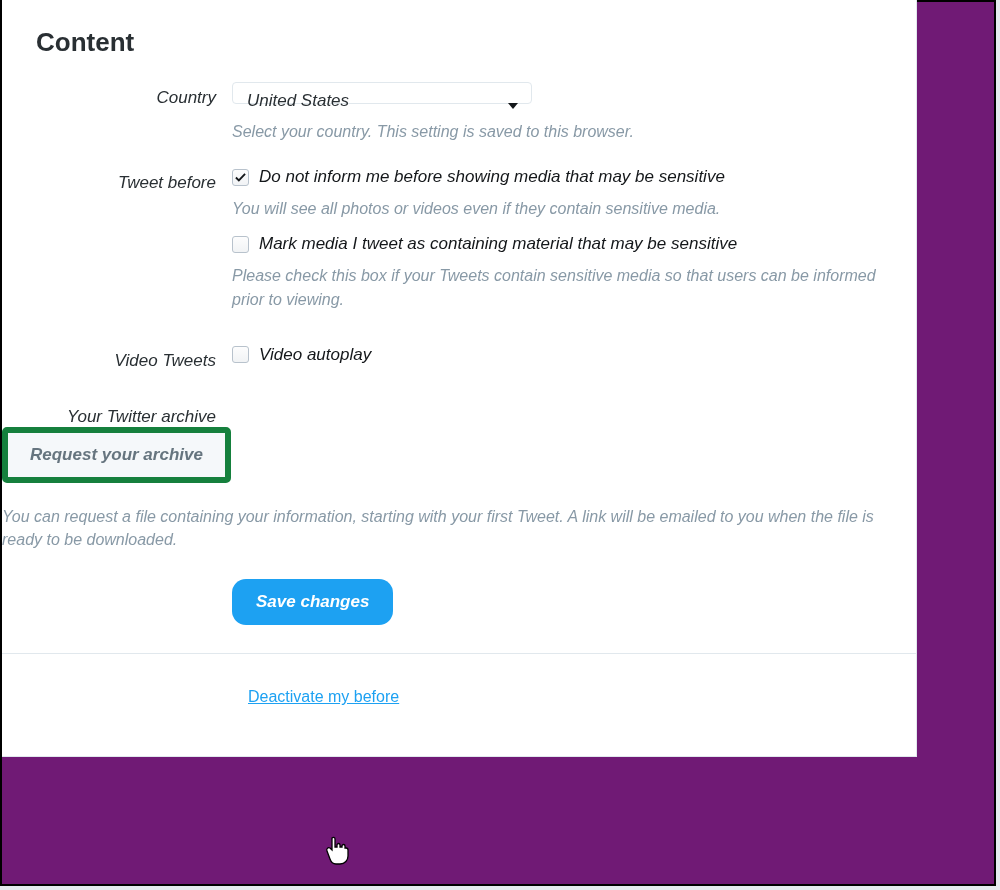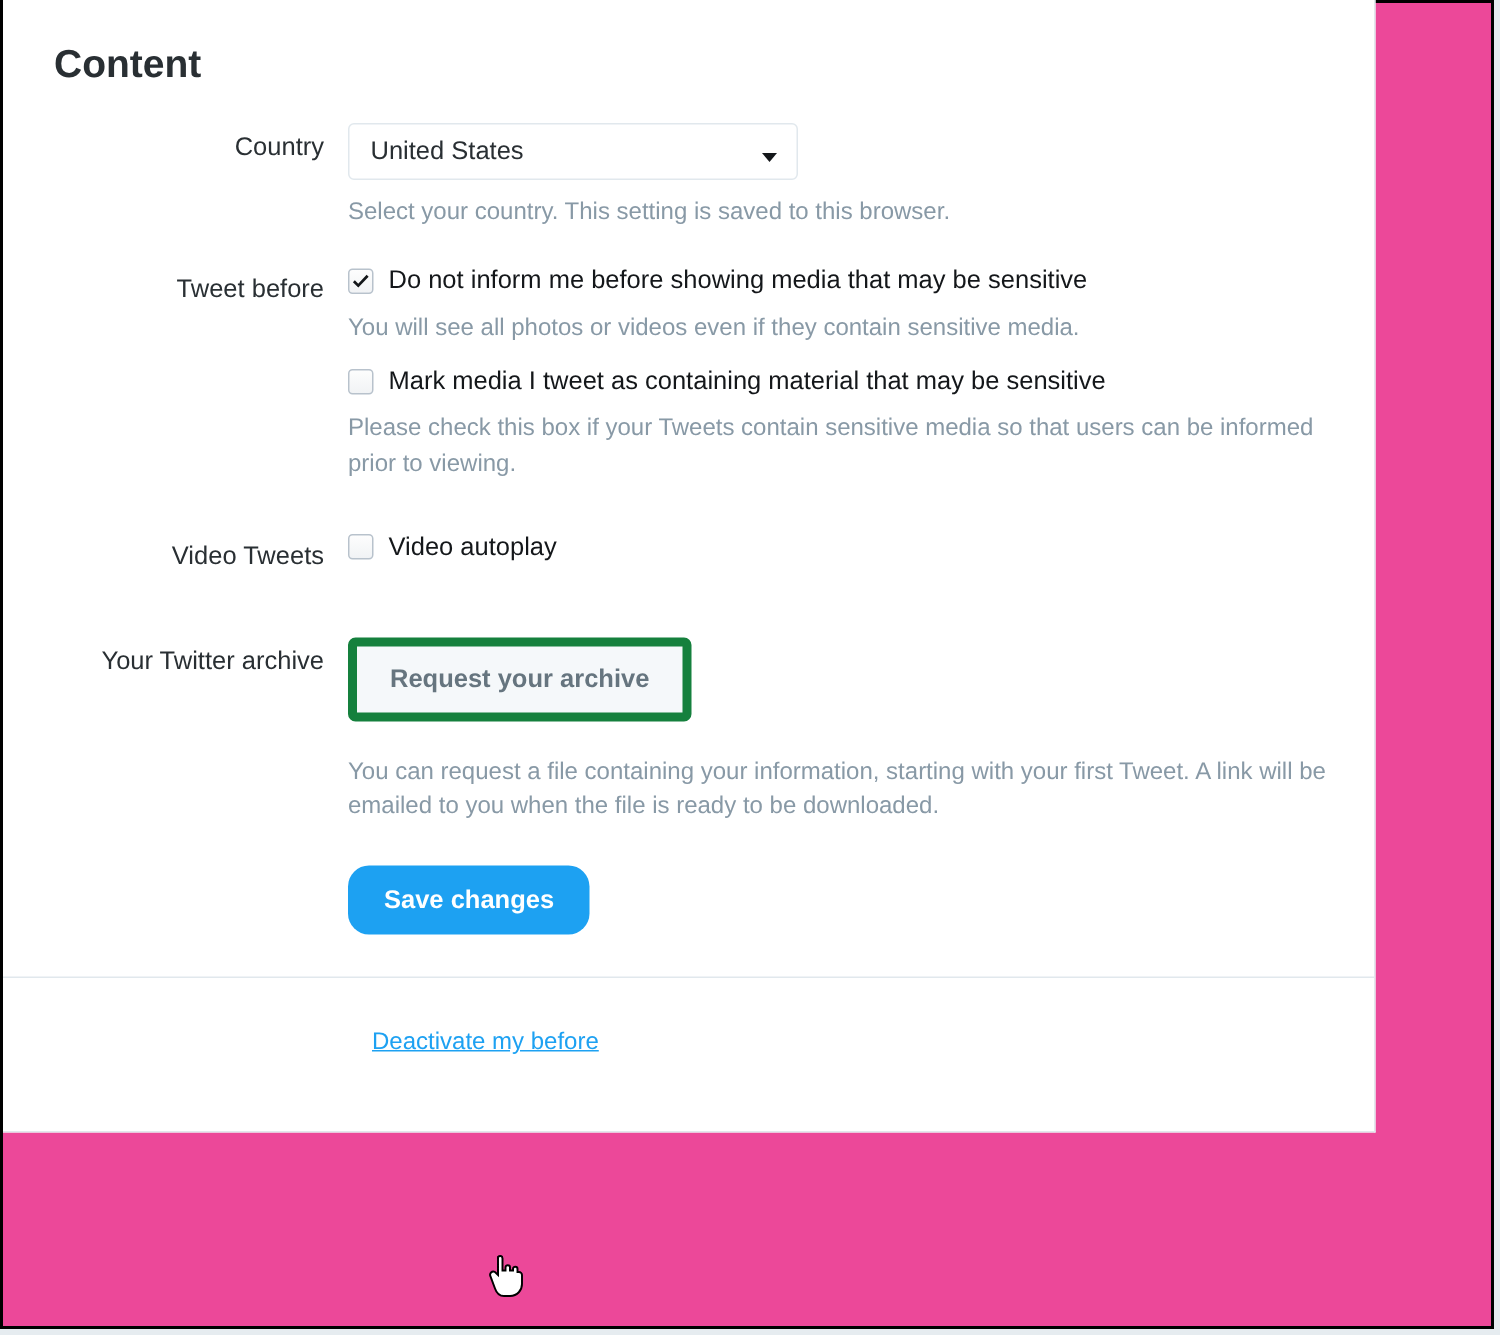--- a/index.html
+++ b/index.html
@@ -9,21 +9,21 @@
     height: 890px;
     font-family: "Helvetica Neue", Helvetica, Arial, sans-serif;
     font-size: 16px;
     background: #e6ecf0;
   }
   .outer-frame {
     position: relative;
     width: 996px;
     height: 886px;
     border: 2px solid #000;
-    background: #ec4899;
+    background: #701a75;
     box-sizing: border-box;
   }
   .panel {
     position: absolute;
     left: 0;
     top: -20px;
     width: 915px;
     background: #fff;
     border-right: 1px solid #e1e8ed;
     border-bottom: 1px solid #e1e8ed;
@@ -31,20 +31,21 @@
     padding-top: 45px;
   }
   .section-heading {
     font-size: 26px;
     font-weight: 700;
     color: #292f33;
     margin: 0 0 24px 34px;
   }
   .form-area {
     padding-bottom: 28px;
+    font-style: italic;
   }
   .row {
     display: flex;
     align-items: flex-start;
     margin-bottom: 24px;
   }
   .label-col {
     width: 230px;
     text-align: right;
     padding-right: 16px;
@@ -57,21 +58,21 @@
   .content-col {
     flex: 1;
     padding-right: 30px;
   }
   .select-wrap {
     position: relative;
     display: inline-block;
   }
   .select {
     width: 300px;
-    height: 38px;
+    height: 22px;
     border: 1px solid #e1e8ed;
     border-radius: 4px;
     background: #fff;
     padding: 0 34px 0 14px;
     font-size: 17px;
     color: #292f33;
     line-height: 36px;
     box-sizing: border-box;
     cursor: pointer;
     position: relative;
@@ -209,21 +210,21 @@
         <div class="content-col">
           <div class="cb-line">
             <span id="cb3" class="cb">
               
             </span>
             <span>Video autoplay</span>
           </div>
         </div>
       </div>
 
-      <div class="row" style="margin-top:44px;">
+      <div class="row" style="margin-top:30px;flex-direction:column;">
         <div class="label-col">Your Twitter archive</div>
         <div class="content-col">
           <div>
             <span class="btn-archive">Request your archive</span>
           </div>
           <div class="help" style="margin-top:22px;">You can request a file containing your information, starting with your first Tweet. A link will be emailed to you when the file is ready to be downloaded.</div>
         </div>
       </div>
 
       <div class="row" style="margin-top:28px; margin-bottom:0;">

